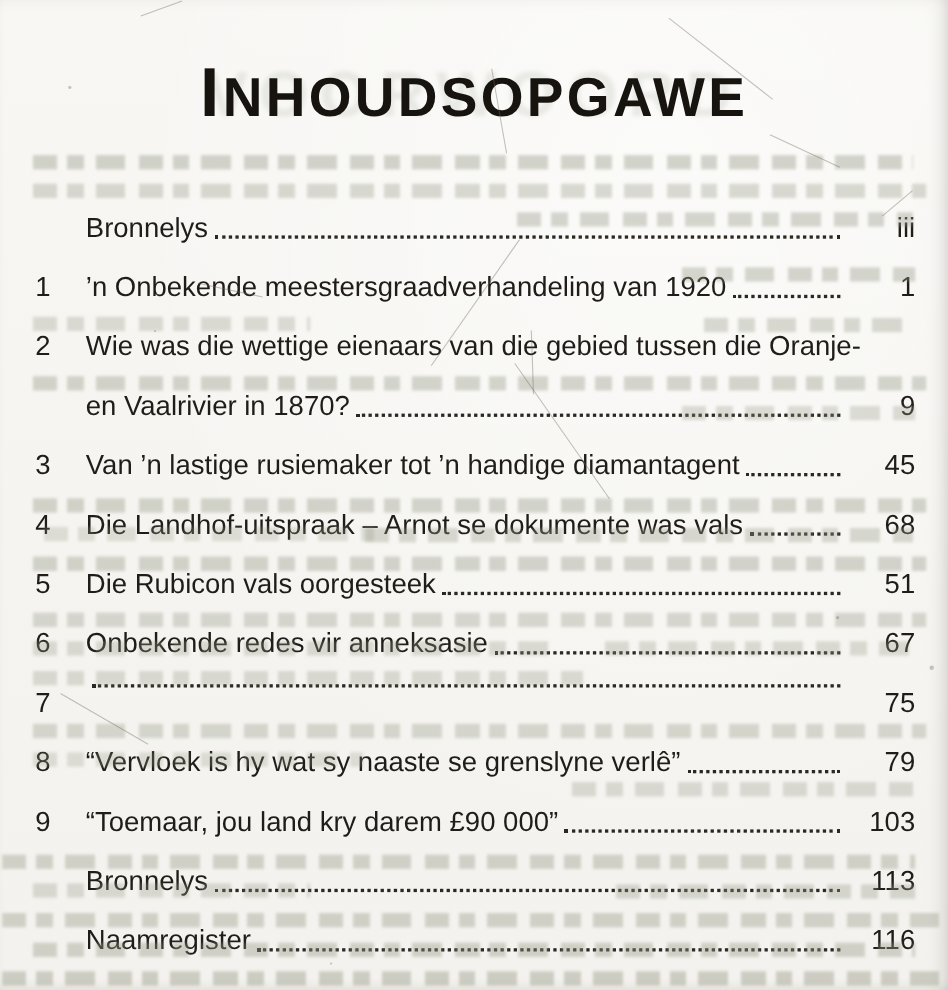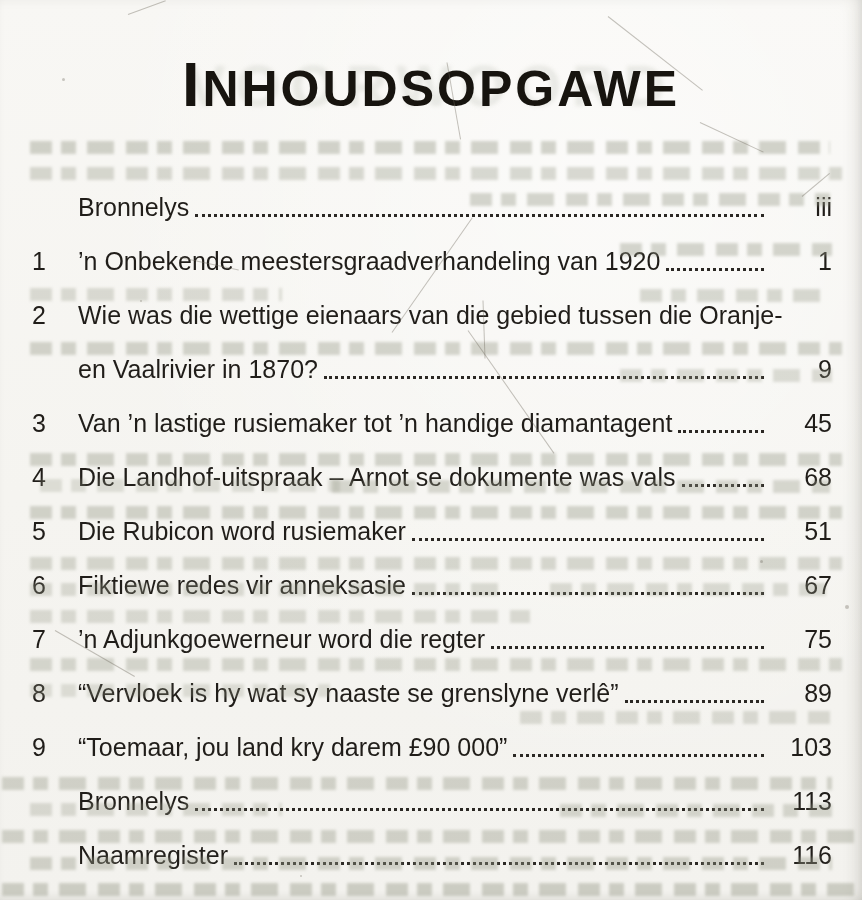--- a/index.html
+++ b/index.html
@@ -140,58 +140,57 @@
             <span class="leader"></span>
           </div>
         </div>
       <div class="pg">68</div>
     </div>
 
     <div class="row">
       <div class="num">5</div>
       <div class="body">
           <div class="line">
-            <span class="txt">Die Rubicon word rusiemaker</span>
+            <span class="txt">Die Rubicon vals oorgesteek</span>
             <span class="leader"></span>
           </div>
         </div>
       <div class="pg">51</div>
     </div>
 
     <div class="row">
       <div class="num">6</div>
       <div class="body">
           <div class="line">
-            <span class="txt">Fiktiewe redes vir anneksasie</span>
+            <span class="txt">Onbekende redes vir anneksasie</span>
             <span class="leader"></span>
           </div>
         </div>
       <div class="pg">67</div>
     </div>
 
     <div class="row">
       <div class="num">7</div>
       <div class="body">
           <div class="line">
-            <span class="txt">’n Adjunkgoewerneur word die regter</span>
             <span class="leader"></span>
           </div>
         </div>
       <div class="pg">75</div>
     </div>
 
     <div class="row">
       <div class="num">8</div>
       <div class="body">
           <div class="line">
             <span class="txt">“Vervloek is hy wat sy naaste se grenslyne verlê”</span>
             <span class="leader"></span>
           </div>
         </div>
-      <div class="pg">89</div>
+      <div class="pg">79</div>
     </div>
 
     <div class="row">
       <div class="num">9</div>
       <div class="body">
           <div class="line">
             <span class="txt">“Toemaar, jou land kry darem £90 000”</span>
             <span class="leader"></span>
           </div>
         </div>

